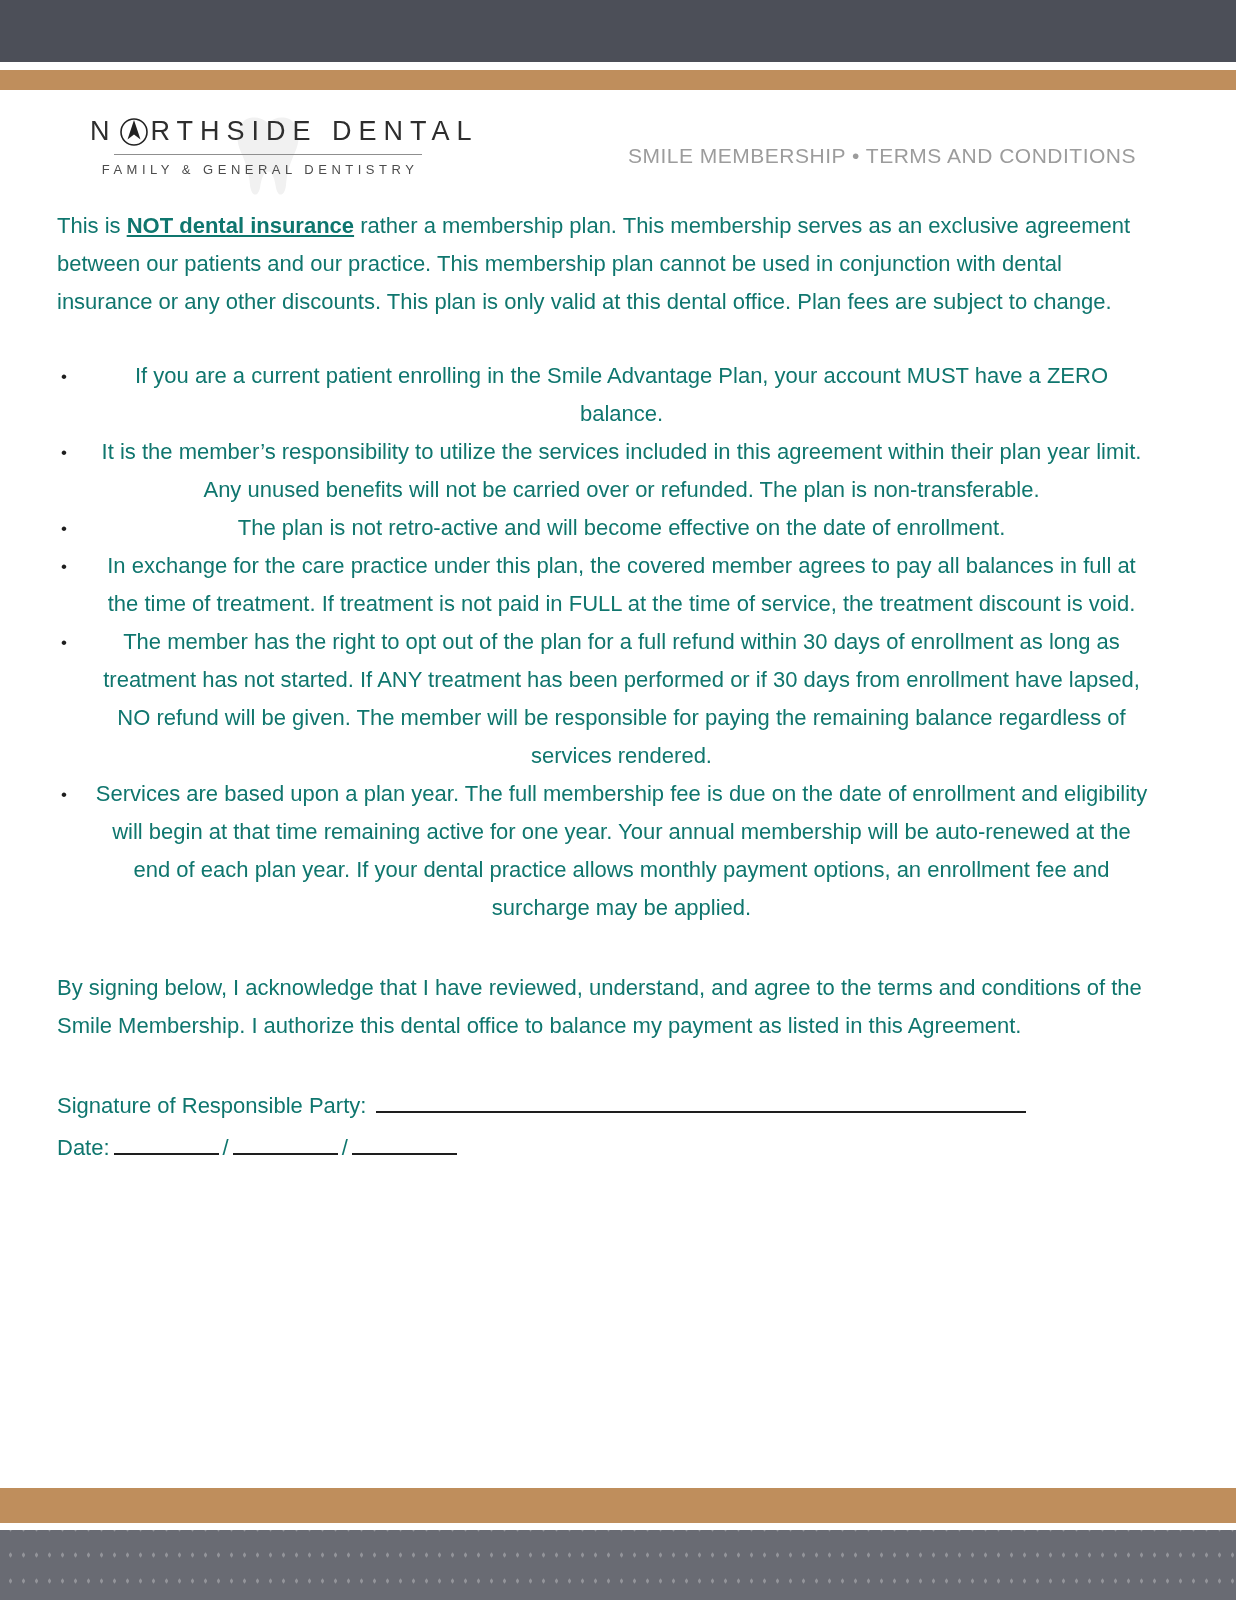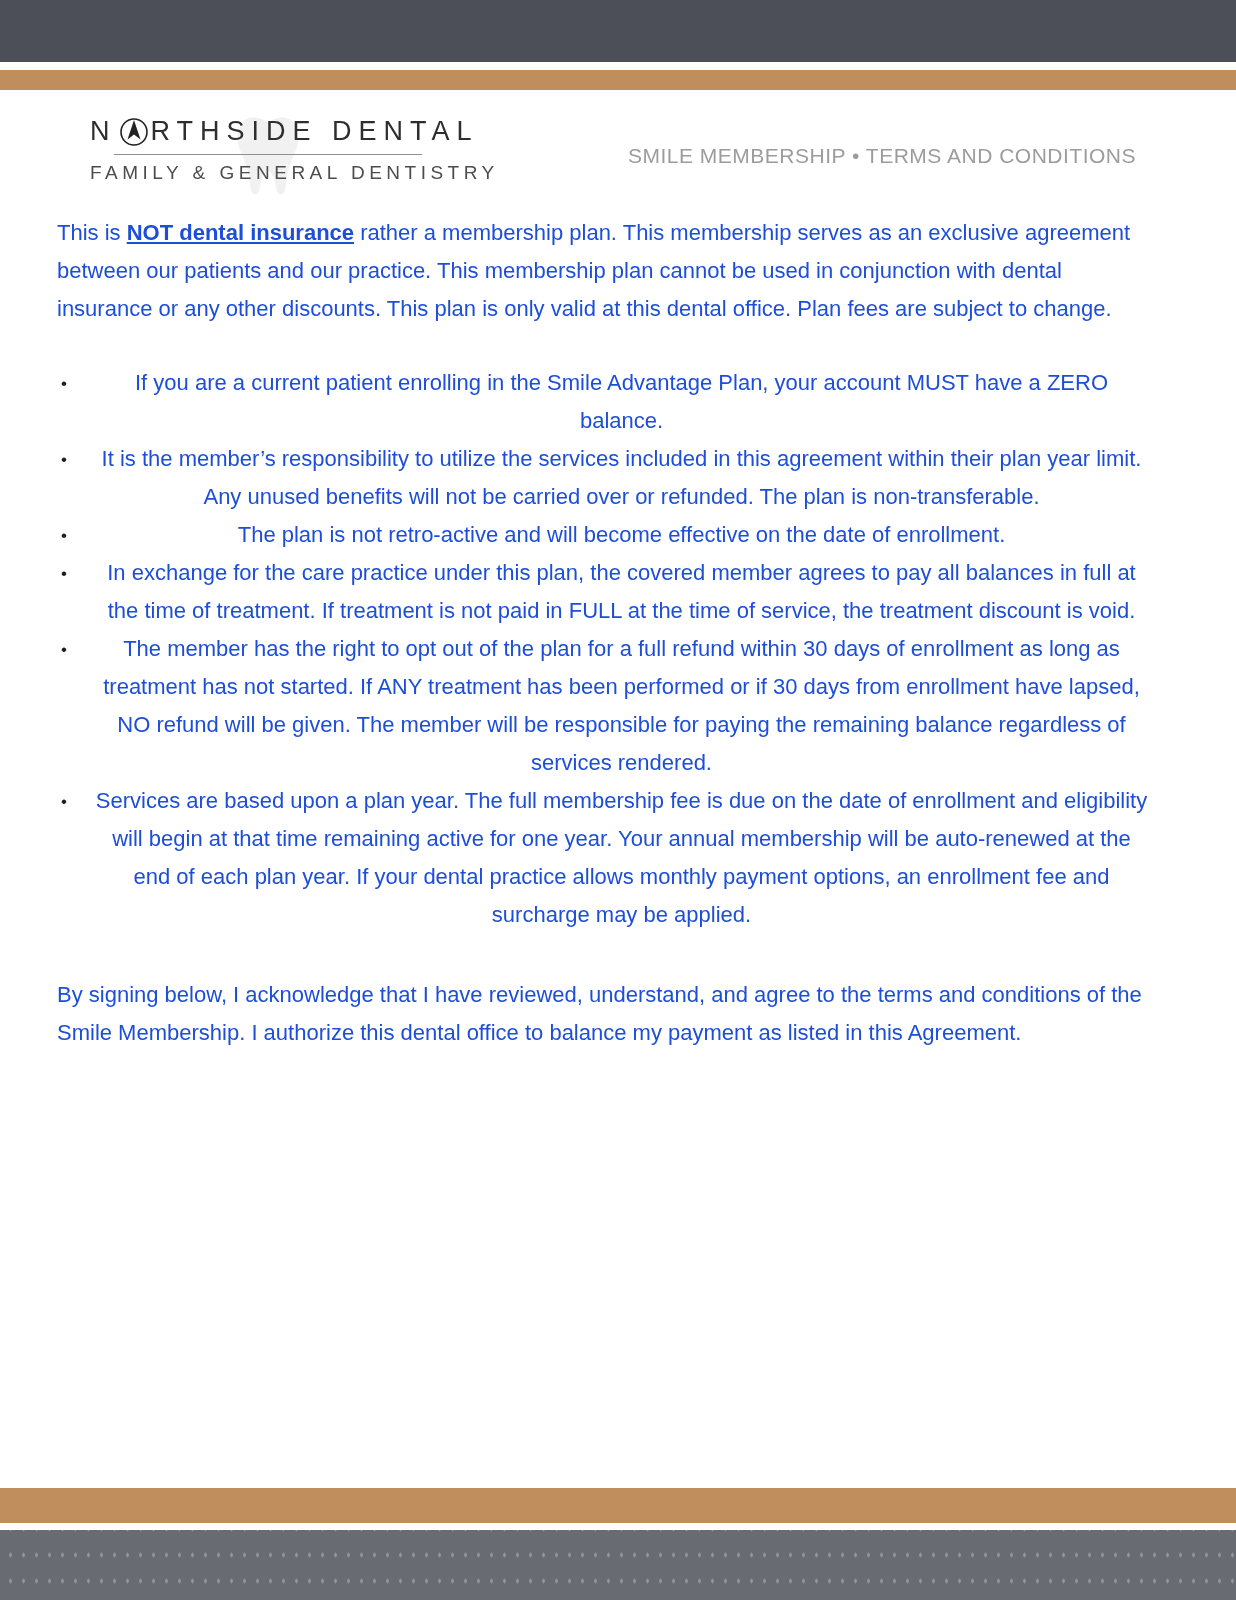--- a/index.html
+++ b/index.html
@@ -28,33 +28,33 @@
   }
   .logo-inner { position:relative; z-index:1; }
   .logo-name {
     display:flex; align-items:center;
     font-size:27px; letter-spacing:7px; color:#2e2e2e;
     white-space:nowrap; font-weight:400;
   }
   .compass-o { margin:0 2px; flex:0 0 auto; }
   .logo-rule { border:none; border-top:1px solid #8f8f8f; margin:7px 8px 7px 24px; }
   .logo-sub {
-    font-size:19px; letter-spacing:4.5px; color:#4c4c4c;
+    font-size:13px; letter-spacing:4.5px; color:#4c4c4c;
     text-align:center; white-space:nowrap;
   }
   .doc-title {
     margin-top:28px;
     font-size:21px; color:#9c9c9c; letter-spacing:0.5px;
     white-space:nowrap;
   }
 
   
   .content { padding:30px 86px 0 57px; position:relative; z-index:1; }
   .intro, .closing, .terms li, .sig-row {
-    font-size:22px; line-height:38px; color:#1d4ed8;
+    font-size:22px; line-height:38px; color:#0f766e;
   }
   .intro { margin:0; }
   .intro .em { font-weight:bold; text-decoration:underline; }
   ul.terms { list-style:none; margin:36px 0 0 0; padding:0;text-align:center; }
   ul.terms li { position:relative; padding-left:36px; }
   ul.terms li::before {
     content:"\2022";
     position:absolute; left:4px; top:1px;
     font-size:17px; color:#1e1e1e;
   }
@@ -120,20 +120,28 @@
       <li>If you are a current patient enrolling in the Smile Advantage Plan, your account MUST have a ZERO balance.</li>
       <li>It is the member’s responsibility to utilize the services included in this agreement within their plan year limit. Any unused benefits will not be carried over or refunded. The plan is non-transferable.</li>
       <li>The plan is not retro-active and will become effective on the date of enrollment.</li>
       <li>In exchange for the care practice under this plan, the covered member agrees to pay all balances in full at the time of treatment. If treatment is not paid in FULL at the time of service, the treatment discount is void.</li>
       <li>The member has the right to opt out of the plan for a full refund within 30 days of enrollment as long as treatment has not started. If ANY treatment has been performed or if 30 days from enrollment have lapsed, NO refund will be given. The member will be responsible for paying the remaining balance regardless of services rendered.</li>
       <li>Services are based upon a plan year. The full membership fee is due on the date of enrollment and eligibility will begin at that time remaining active for one year. Your annual membership will be auto-renewed at the end of each plan year. If your dental practice allows monthly payment options, an enrollment fee and surcharge may be applied.</li>
     </ul>
 
     <p class="closing">By signing below, I acknowledge that I have reviewed, understand, and agree to the terms and conditions of the Smile Membership. I authorize this dental office to balance my payment as listed in this Agreement.</p>
 
+    <div class="sig-block">
+      <div class="sig-row">
+        <span>Signature of Responsible Party:</span><span class="sig-line"></span>
+      </div>
+      <div class="sig-row">
+        <span>Date:</span><span class="date-seg"></span><span class="date-sep">/</span><span class="date-seg"></span><span class="date-sep">/</span><span class="date-seg"></span>
+      </div>
+    </div>
   </div>
 
   <div class="footer">
     <div class="bar-bottom-accent"></div>
     <div class="bar-bottom-dark"></div>
   </div>
 
 </div>
 
 </body></html>

